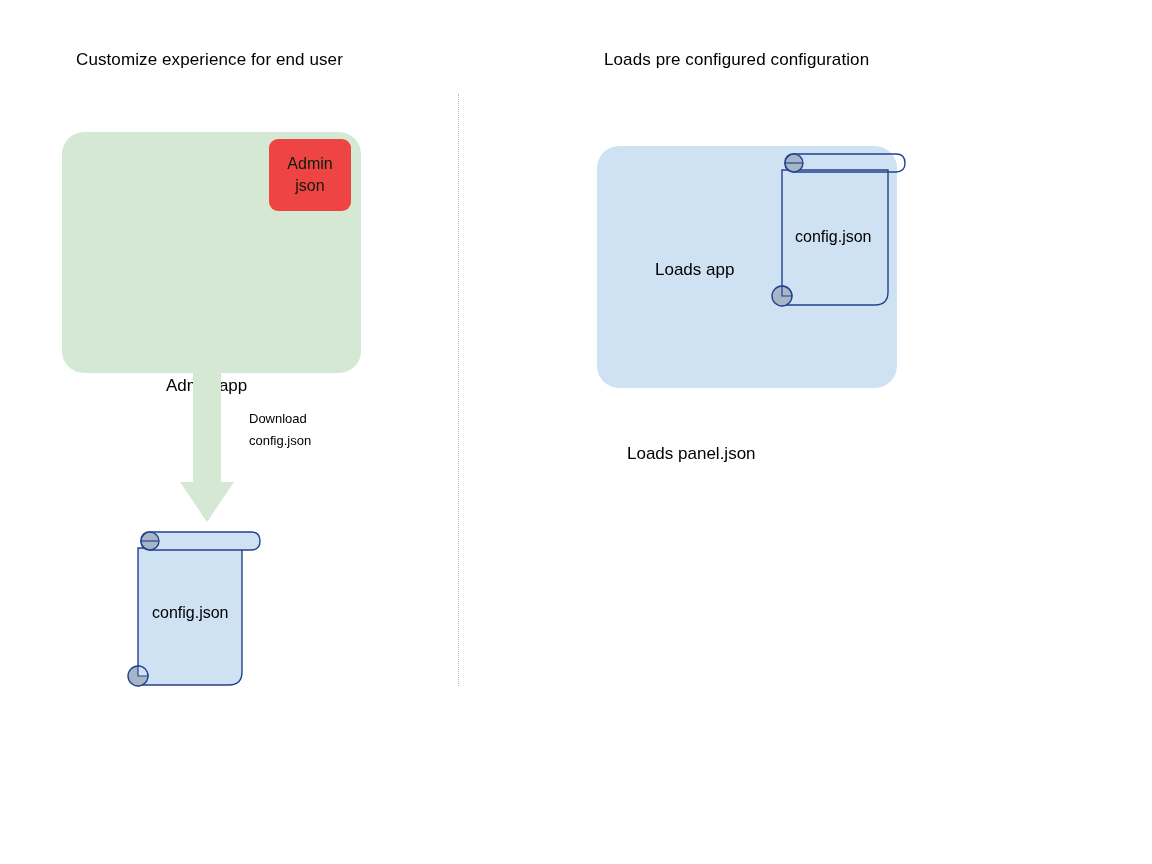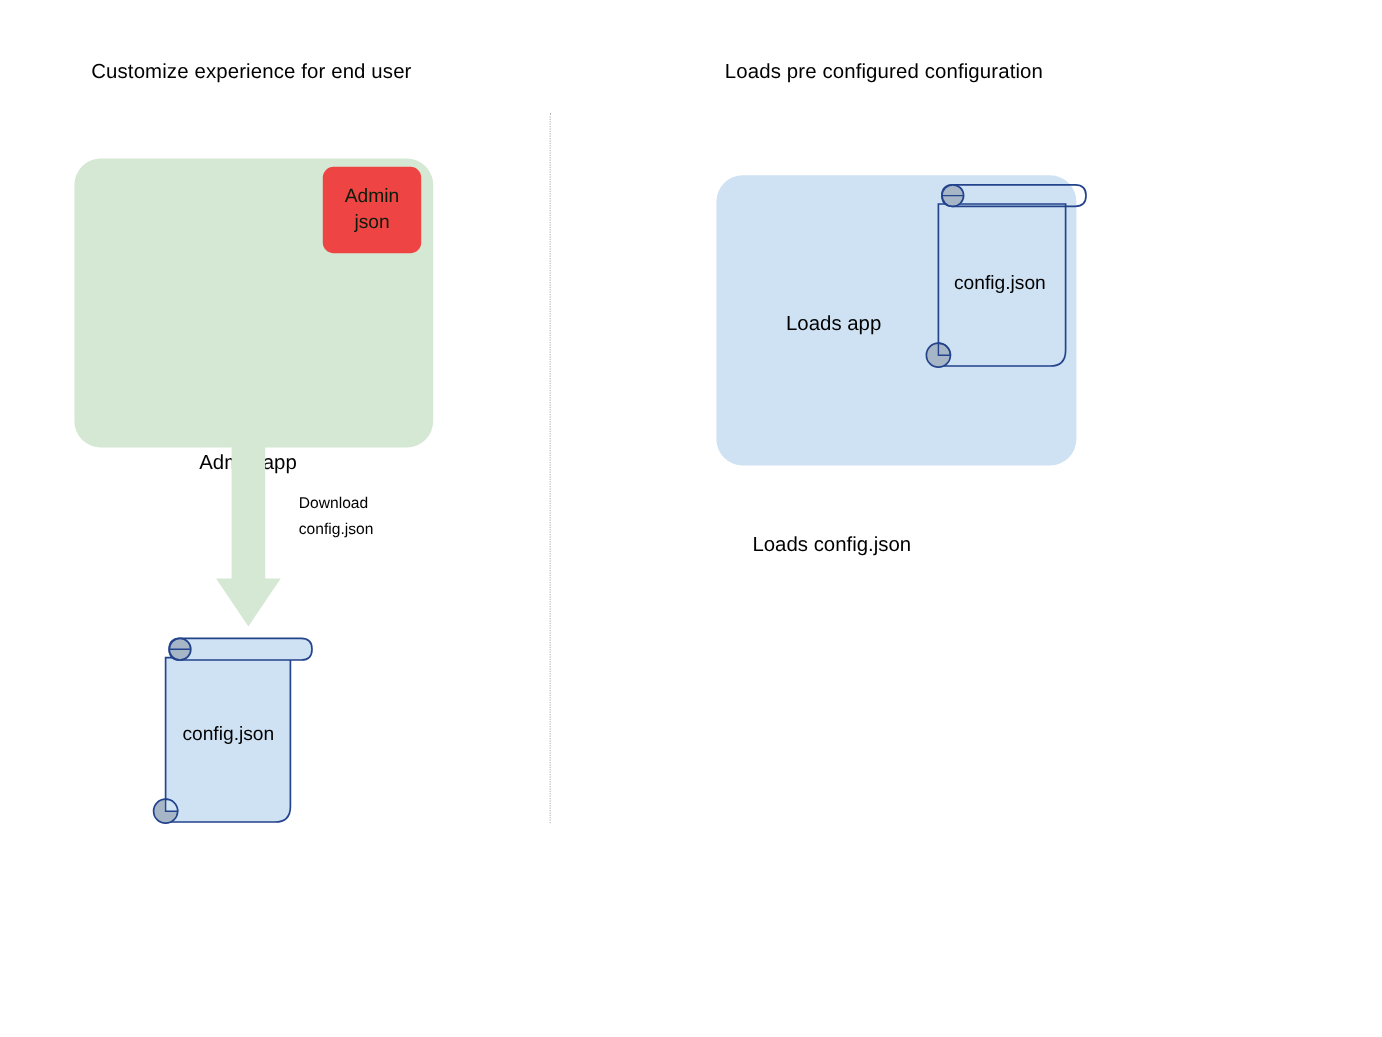--- a/index.html
+++ b/index.html
@@ -197,15 +197,15 @@
   <svg class="scroll" id="scroll-right" viewBox="0 0 148 164">
     <path d="M 17 20 L 123 20 L 123 142 Q 123 155 110 155 L 17 155 Z" fill="none" stroke="#23438c" stroke-width="1.4"></path>
     <path d="M 29 4 L 131 4 Q 140 4 140 13 Q 140 22 131 22 L 29 22 Q 20 22 20 13 Q 20 4 29 4 Z" fill="none" stroke="#23438c" stroke-width="1.4"></path>
     <path d="M 29 4 A 9 9 0 0 0 29 22 A 9 9 0 0 0 29 4 Z" fill="#a7b6c7" stroke="#23438c" stroke-width="1.4"></path>
     <path d="M 20 13 L 38 13" stroke="#23438c" stroke-width="1.2" fill="none"></path>
     <circle cx="17" cy="146" r="10" fill="#a7b6c7" stroke="#23438c" stroke-width="1.4"></circle>
     <path d="M 17 146 L 27 146 A 10 10 0 0 0 17 136 Z" fill="none" stroke="#23438c" stroke-width="1.2"></path>
   </svg>
   <div class="scroll-label" id="scroll-right-label">config.json</div>
 
-  <div id="loads-caption">Loads config.json</div>
+  <div id="loads-caption">Loads panel.json</div>
 
 </div>
 
 </body></html>

